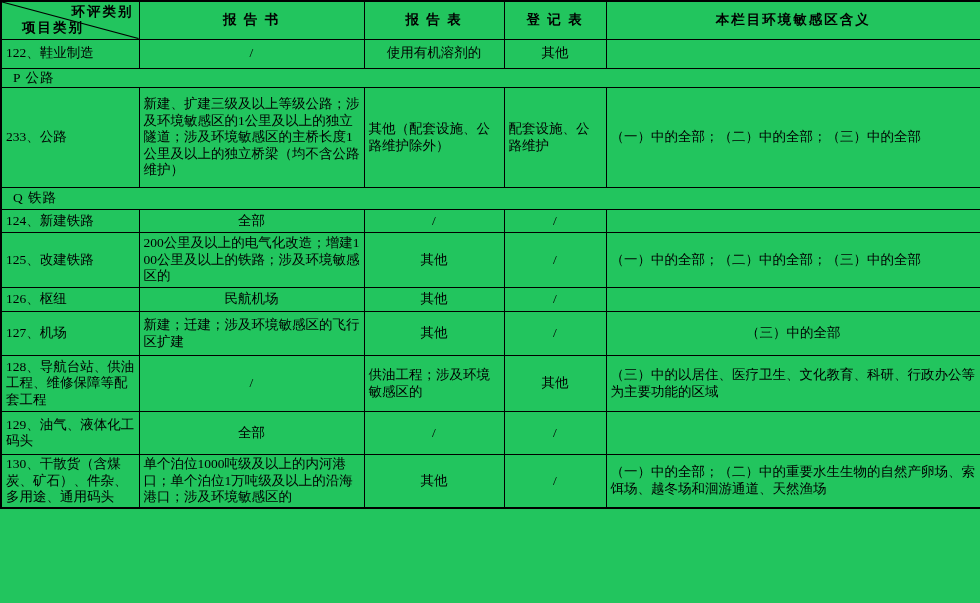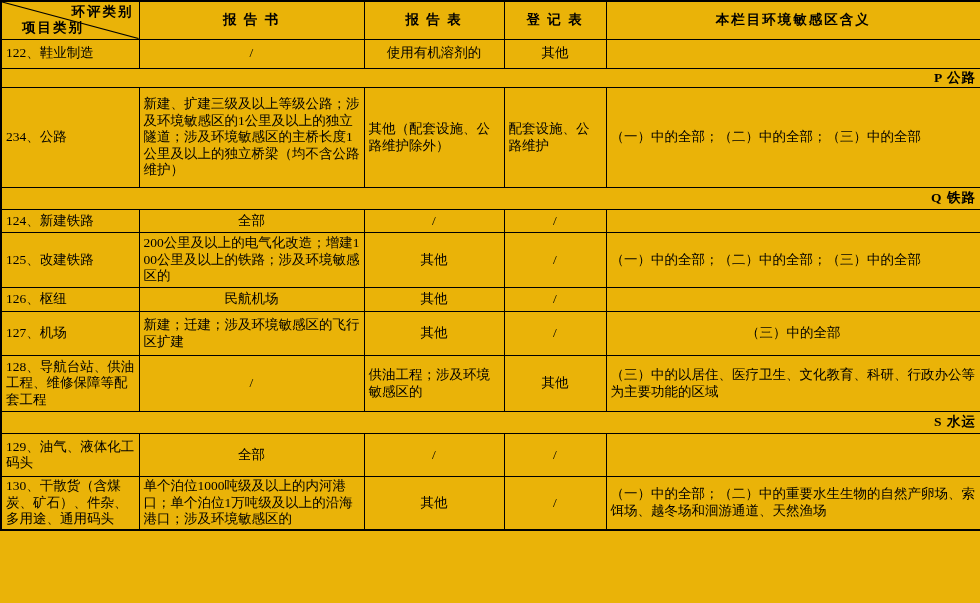--- a/index.html
+++ b/index.html
@@ -3,21 +3,21 @@
 <meta charset="utf-8">
 <style>
   html, body {
     margin: 0;
     padding: 0;
     background: #ffffff;
   }
   .page {
     width: 980px;
     height: 603px;
-    background: #eab308;
+    background: #22c55e;
     overflow: hidden;
   }
   table.eia {
     width: 980px;
     border-collapse: collapse;
     table-layout: fixed;
     font-family: "Liberation Serif", "DejaVu Serif", serif;
     font-size: 13.5px;
     color: #000000;
     border: 2px solid #000000;
@@ -53,23 +53,23 @@
     top: 2px; right: 5px;
     font-weight: bold;
   }
   .diag-bottom {
     position: absolute;
     bottom: 2px; left: 20px;
     font-weight: bold;
   }
   
   tr.section td {
-    font-weight: bold;
-    text-align: right;
-    padding-left: 2px;
+    font-weight: normal;
+    text-align: left;
+    padding-left: 11px;
     letter-spacing: 1px;
   }
   
   .tl { text-align: left; }
   .tc { text-align: center; }
   .c1 { padding-left: 5px; padding-right: 3px; }
   .pc { padding-left: 13px; padding-right: 8px; margin-left: 47px; }
 </style>
 </head>
 <body>
@@ -106,21 +106,21 @@
       <td class="tc">使用有机溶剂的</td>
       <td class="tc">其他</td>
       <td class="tl pc"></td>
     </tr>
 
     <tr class="section" style="height:18px">
       <td colspan="5">P 公路</td>
     </tr>
 
     <tr style="height:100px">
-      <td class="tl c1">234、公路</td>
+      <td class="tl c1">233、公路</td>
       <td class="tl c1">新建、扩建三级及以上等级公路；涉及环境敏感区的1公里及以上的独立隧道；涉及环境敏感区的主桥长度1公里及以上的独立桥梁（均不含公路维护）</td>
       <td class="tl c1">其他（配套设施、公路维护除外）</td>
       <td class="tl c1">配套设施、公路维护</td>
       <td class="tl pc">（一）中的全部；（二）中的全部；（三）中的全部</td>
     </tr>
 
     <tr class="section" style="height:22px">
       <td colspan="5">Q 铁路</td>
     </tr>
 
@@ -158,23 +158,20 @@
     </tr>
 
     <tr style="height:56px">
       <td class="tl c1">128、导航台站、供油工程、维修保障等配套工程</td>
       <td class="tc">/</td>
       <td class="tl c1">供油工程；涉及环境敏感区的</td>
       <td class="tc">其他</td>
       <td class="tl pc">（三）中的以居住、医疗卫生、文化教育、科研、行政办公等为主要功能的区域</td>
     </tr>
 
-    <tr class="section" style="height:22px">
-      <td colspan="5">S 水运</td>
-    </tr>
 
     <tr style="height:43px">
       <td class="tl c1">129、油气、液体化工码头</td>
       <td class="tc">全部</td>
       <td class="tc">/</td>
       <td class="tc">/</td>
       <td class="tl pc"></td>
     </tr>
 
     <tr style="height:50px">

